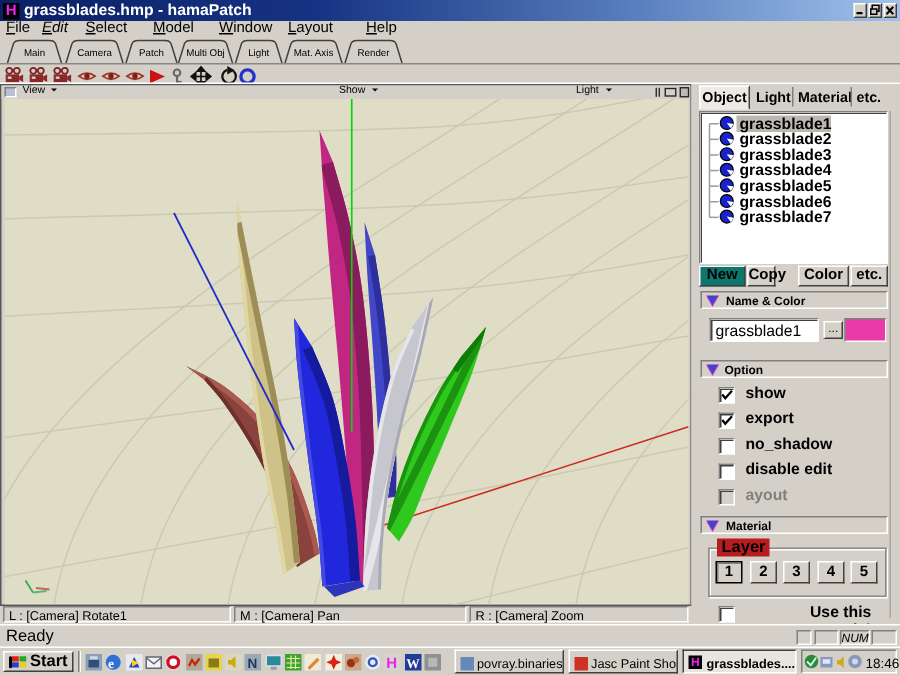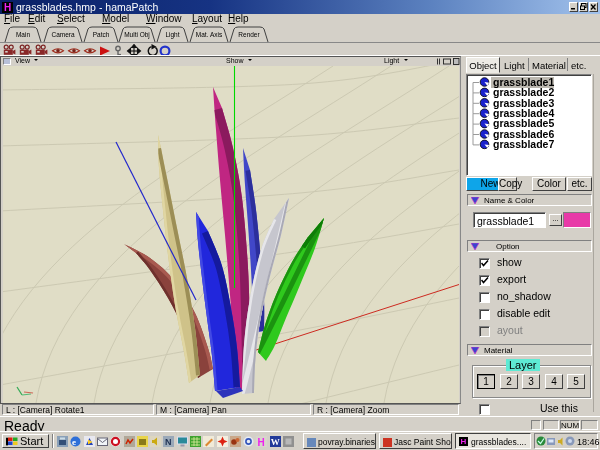--- a/index.html
+++ b/index.html
@@ -1,45 +1,45 @@
 <!DOCTYPE html>
 <html><head><meta charset="utf-8"><style>
 * { margin:0; padding:0; box-sizing:border-box; }
 html,body { width:600px; height:450px; overflow:hidden; }
 body { position:relative; font-family:"Liberation Sans",sans-serif; background:#d4d0c8; }
 .abs { position:absolute; }
 .raised { border:1px solid; border-color:#fff #404040 #404040 #fff; }
 .sunken { border:1px solid; border-color:#808080 #fff #fff #808080; }
 .sunken2 { border:1px solid; border-color:#808080 #fff #fff #808080; box-shadow:inset 1px 1px 0 #404040; }
-.b { font-weight:normal; }
+.b { font-weight:bold; }
 </style></head><body>
 <div class="abs" style="left:0;top:0;width:600px;height:14px;background:linear-gradient(to right,#0a2066 0%,#163383 35%,#5c82c0 72%,#a2c2ec 100%);"></div>
 <div class="abs" style="left:2px;top:2px;width:11px;height:11px;background:#000;color:#ee22ee;font-size:10px;font-weight:bold;line-height:11px;text-align:center;">H</div>
 <div class="abs b" style="left:16px;top:1px;color:#fff;font-size:10.5px;">grassblades.hmp - hamaPatch</div>
 <div class="abs raised" style="left:569px;top:2px;width:9px;height:10px;background:#d4d0c8;"></div>
 <svg class="abs" style="left:569px;top:2px" width="9" height="10">
     <rect x="2" y="6" width="4" height="1.5" fill="#000"></rect>
   </svg>
 <div class="abs raised" style="left:579px;top:2px;width:9px;height:10px;background:#d4d0c8;"></div>
 <svg class="abs" style="left:579px;top:2px" width="9" height="10">
     <rect x="2.5" y="1.5" width="4.5" height="4" fill="none" stroke="#000" stroke-width="1"></rect>
     <rect x="1.5" y="4" width="4" height="3.5" fill="#d4d0c8" stroke="#000" stroke-width="1"></rect>
   </svg>
 <div class="abs raised" style="left:589px;top:2px;width:9px;height:10px;background:#d4d0c8;"></div>
 <svg class="abs" style="left:589px;top:2px" width="9" height="10">
     <path d="M2,2.5 L6.5,7.5 M6.5,2.5 L2,7.5" stroke="#000" stroke-width="1.3"></path>
   </svg>
 <div class="abs" style="left:0;top:14px;width:600px;height:12px;background:#d4d0c8;font-size:10px;">
     <span class="abs" style="left:4px;top:-1px;"><u>F</u>ile</span>
-    <span class="abs" style="left:28px;top:-1px;"><u>E</u>dit</span>
+    <span class="abs" style="left:28px;top:-1px;font-style:italic;"><u>E</u>dit</span>
     <span class="abs" style="left:57px;top:-1px;"><u>S</u>elect</span>
     <span class="abs" style="left:102px;top:-1px;"><u>M</u>odel</span>
     <span class="abs" style="left:146px;top:-1px;"><u>W</u>indow</span>
     <span class="abs" style="left:192px;top:-1px;"><u>L</u>ayout</span>
-    <span class="abs" style="left:228px;top:-1px;text-align:right;"><u>H</u>elp</span>
+    <span class="abs" style="left:244px;top:-1px;text-align:right;"><u>H</u>elp</span>
   </div>
 <svg width="600" height="17" style="position:absolute;left:0;top:26px">
     <path d="M5,16 L9,3 Q10,1 13,1 L33,1 Q36,1 37,3 L41,16" fill="#d4d0c8" stroke="#404040" stroke-width="1"></path>
     <text x="23.0" y="11" font-size="6.5" text-anchor="middle" font-family="Liberation Sans" fill="#000">Main</text>
     <path d="M44,16 L48,3 Q49,1 52,1 L74,1 Q77,1 78,3 L82,16" fill="#d4d0c8" stroke="#404040" stroke-width="1"></path>
     <text x="63.0" y="11" font-size="6.5" text-anchor="middle" font-family="Liberation Sans" fill="#000">Camera</text>
     <path d="M84,16 L88,3 Q89,1 92,1 L110,1 Q113,1 114,3 L118,16" fill="#d4d0c8" stroke="#404040" stroke-width="1"></path>
     <text x="101.0" y="11" font-size="6.5" text-anchor="middle" font-family="Liberation Sans" fill="#000">Patch</text>
     <path d="M119,16 L123,3 Q124,1 127,1 L147,1 Q150,1 151,3 L155,16" fill="#d4d0c8" stroke="#404040" stroke-width="1"></path>
     <text x="137.0" y="11" font-size="6.5" text-anchor="middle" font-family="Liberation Sans" fill="#000">Multi Obj</text>
@@ -241,38 +241,38 @@
     <line x1="5" y1="58.5" x2="11" y2="58.5" stroke="#9a9a9a"></line>
     <line x1="5" y1="58.5" x2="5" y2="68.9" stroke="#9a9a9a"></line>
     <circle cx="16.5" cy="58.0" r="4.3" fill="#1a22cc" stroke="#000" stroke-width="0.8"></circle>
     <path d="M16.5,58.0 L21.2,58.7 L19.3,61.7 Z" fill="#fff"></path>
     <text x="25" y="61.7" font-size="10.5" font-weight="bold" font-family="Liberation Sans">grassblade6</text>
     <line x1="5" y1="68.9" x2="11" y2="68.9" stroke="#9a9a9a"></line>
     <circle cx="16.5" cy="68.4" r="4.3" fill="#1a22cc" stroke="#000" stroke-width="0.8"></circle>
     <path d="M16.5,68.4 L21.2,69.1 L19.3,72.1 Z" fill="#fff"></path>
     <text x="25" y="72.1" font-size="10.5" font-weight="bold" font-family="Liberation Sans">grassblade7</text>
   </svg>
-<div class="abs b raised" style="left:466px;top:177px;width:49px;height:14px;background:#0ea5e9;font-size:10px;text-align:center;line-height:12px;">New</div>
+<div class="abs b raised" style="left:466px;top:177px;width:31px;height:14px;background:#0f766e;font-size:10px;text-align:center;line-height:12px;">New</div>
 <div class="abs b raised" style="left:498px;top:177px;width:19px;height:14px;background:#d4d0c8;font-size:10px;text-align:right;line-height:12px;">Copy</div>
 <div class="abs b raised" style="left:532px;top:177px;width:34px;height:14px;background:#d4d0c8;font-size:10px;text-align:center;line-height:12px;">Color</div>
 <div class="abs b raised" style="left:567px;top:177px;width:25px;height:14px;background:#d4d0c8;font-size:10px;text-align:center;line-height:12px;">etc.</div>
 <div class="abs sunken" style="left:467px;top:194px;width:125px;height:12px;background:#d4d0c8;">
     <svg class="abs" style="left:3px;top:2px" width="9" height="8">
       <path d="M0,0 L8,0 L4,7 Z" fill="#3a46cc" stroke="#cc33cc" stroke-width="0.7"></path>
     </svg>
     <span class="abs b" style="left:16px;top:1px;font-size:8px;">Name &amp; Color</span>
   </div>
 <div class="abs sunken2" style="left:473px;top:212px;width:73px;height:16px;background:#fff;font-size:10.5px;padding:2px 0 0 3px;">grassblade1</div>
 <div class="abs raised" style="left:549px;top:214px;width:13px;height:12px;background:#d4d0c8;font-size:8px;text-align:center;line-height:7px;">...</div>
 <div class="abs sunken" style="left:563px;top:212px;width:28px;height:16px;background:#e83aa8;"></div>
 <div class="abs sunken" style="left:467px;top:240px;width:125px;height:12px;background:#d4d0c8;">
     <svg class="abs" style="left:3px;top:2px" width="9" height="8">
       <path d="M0,0 L8,0 L4,7 Z" fill="#3a46cc" stroke="#cc33cc" stroke-width="0.7"></path>
     </svg>
-    <span class="abs b" style="left:28px;top:1px;font-size:8px;">Option</span>
+    <span class="abs b" style="left:15px;top:1px;font-size:8px;">Option</span>
   </div>
 <div class="abs sunken2" style="left:479px;top:258px;width:11px;height:11px;background:#fff;"></div>
 <svg class="abs" style="left:481px;top:260px" width="8" height="8">
     <path d="M0.5,3 L2.5,5.5 L7,0.5" fill="none" stroke="#000" stroke-width="1.5"></path>
   </svg>
 <div class="abs b" style="left:497px;top:256px;font-size:10.5px;color:#000;">show</div>
 <div class="abs sunken2" style="left:479px;top:275px;width:11px;height:11px;background:#fff;"></div>
 <svg class="abs" style="left:481px;top:277px" width="8" height="8">
     <path d="M0.5,3 L2.5,5.5 L7,0.5" fill="none" stroke="#000" stroke-width="1.5"></path>
   </svg>
@@ -283,34 +283,34 @@
 <div class="abs b" style="left:497px;top:307px;font-size:10.5px;color:#000;">disable edit</div>
 <div class="abs sunken2" style="left:479px;top:326px;width:11px;height:11px;background:#d4d0c8;"></div>
 <div class="abs b" style="left:497px;top:324px;font-size:10.5px;color:#808080;">ayout</div>
 <div class="abs sunken" style="left:467px;top:344px;width:125px;height:12px;background:#d4d0c8;">
     <svg class="abs" style="left:3px;top:2px" width="9" height="8">
       <path d="M0,0 L8,0 L4,7 Z" fill="#3a46cc" stroke="#cc33cc" stroke-width="0.7"></path>
     </svg>
     <span class="abs b" style="left:16px;top:1px;font-size:8px;">Material</span>
   </div>
 <div class="abs" style="left:472px;top:365px;width:119px;height:33px;border:1px solid #888;box-shadow:inset 1px 1px 0 #fff,1px 1px 0 #fff;"></div>
-<div class="abs b" style="left:506px;top:359px;font-size:11px;background:#5eead4;padding:0 3px;">Layer</div>
+<div class="abs b" style="left:478px;top:359px;font-size:11px;background:#b91c1c;padding:0 3px;">Layer</div>
 <div class="abs b" style="left:477px;top:374px;width:18px;height:15px;background:#d4d0c8;border:1px solid #000;box-shadow:inset 1px 1px 0 #808080;font-size:10px;text-align:center;line-height:14px;">1</div>
 <div class="abs b raised" style="left:500px;top:374px;width:18px;height:15px;background:#d4d0c8;font-size:10px;text-align:center;line-height:13px;">2</div>
 <div class="abs b raised" style="left:522px;top:374px;width:18px;height:15px;background:#d4d0c8;font-size:10px;text-align:center;line-height:13px;">3</div>
 <div class="abs b raised" style="left:545px;top:374px;width:18px;height:15px;background:#d4d0c8;font-size:10px;text-align:center;line-height:13px;">4</div>
 <div class="abs b raised" style="left:567px;top:374px;width:18px;height:15px;background:#d4d0c8;font-size:10px;text-align:center;line-height:13px;">5</div>
 <div class="abs sunken2" style="left:479px;top:404px;width:11px;height:11px;background:#fff;"></div>
 <div class="abs b" style="left:497px;top:402px;font-size:10.5px;color:#000;padding-left:43px;">Use this material</div>
 <div class="abs" style="left:593px;top:74px;width:1px;height:338px;background:#aaa69e;"></div>
 <div class="abs" style="left:0;top:416px;width:600px;height:15px;background:#d4d0c8;border-top:1px solid #fff;"></div>
-<div class="abs" style="left:4px;top:418px;font-size:14px;">Ready</div>
+<div class="abs" style="left:4px;top:418px;font-size:11px;">Ready</div>
 <div class="abs sunken" style="left:531px;top:420px;width:10px;height:10px;font-size:8px;text-align:center;line-height:9px;"></div>
 <div class="abs sunken" style="left:543px;top:420px;width:16px;height:10px;font-size:8px;text-align:center;line-height:9px;"></div>
-<div class="abs sunken" style="left:560px;top:420px;width:20px;height:10px;font-size:8px;text-align:center;line-height:9px;">NUM</div>
+<div class="abs sunken" style="left:560px;top:420px;width:20px;height:10px;font-size:8px;text-align:center;line-height:9px;font-style:italic;">NUM</div>
 <div class="abs sunken" style="left:581px;top:420px;width:17px;height:10px;font-size:8px;text-align:center;line-height:9px;"></div>
 <div class="abs" style="left:0;top:431px;width:600px;height:19px;background:#d4d0c8;border-top:1px solid #fff;"></div>
 <div class="abs raised" style="left:2px;top:434px;width:47px;height:14px;background:#d4d0c8;">
     <svg class="abs" style="left:2px;top:1px" width="13" height="11">
       <path d="M1,2 Q2,1 3,2 L3,9 Q2,10 1,9 Z" fill="#000"></path>
       <rect x="3" y="1.5" width="4.5" height="3.5" fill="#dd2211"></rect>
       <rect x="8" y="1.5" width="4.5" height="3.5" fill="#22aa22"></rect>
       <rect x="3" y="5.5" width="4.5" height="3.5" fill="#2244cc"></rect>
       <rect x="8" y="5.5" width="4.5" height="3.5" fill="#eecc22"></rect>
     </svg>

